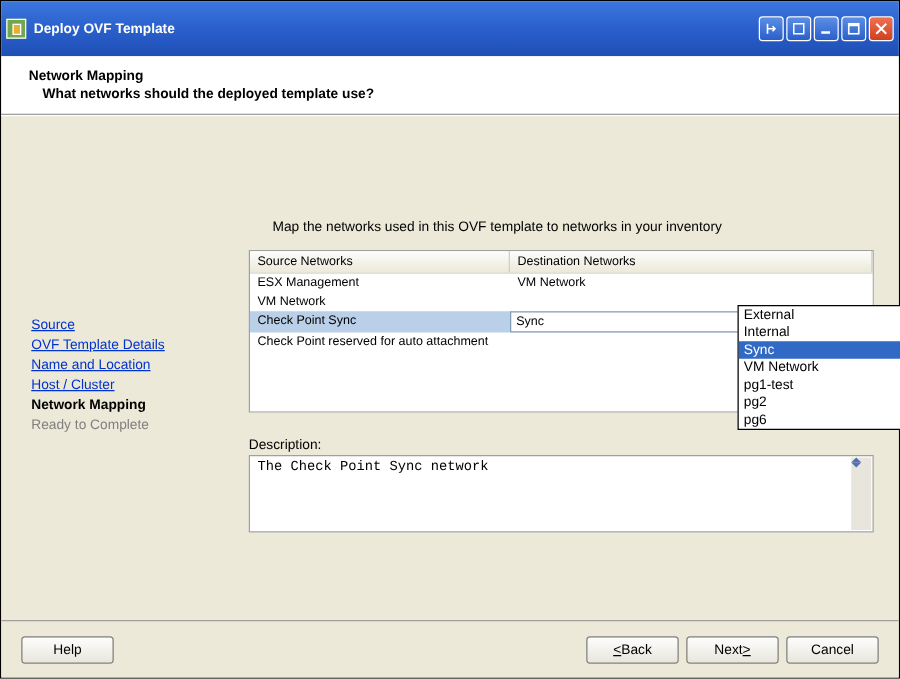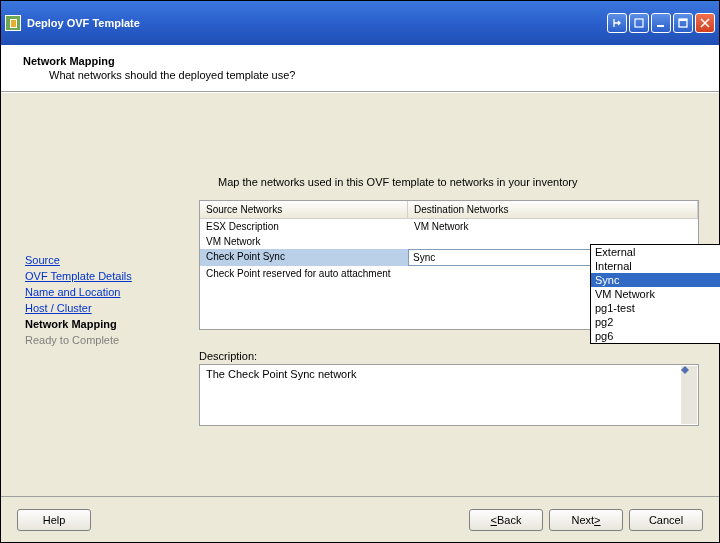--- a/index.html
+++ b/index.html
@@ -59,21 +59,21 @@
     cursor: pointer;
   }
   .title-btn.blue { background: linear-gradient(#5C8FE4,#2A5FCC); }
   .title-btn.red { background: linear-gradient(#F07050,#D04020); }
   .title-btn svg { width: 12px; height: 12px; }
   .header {
     padding: 10px 16px 10px 22px;
     background: #fff;
   }
   .header-title { font-weight: bold; color: #000; }
-  .header-sub { margin-left: 26px; margin-top: 2px; color: #000; }
+  .header-sub { margin-left: 11px; margin-top: 2px; color: #000; font-weight: bold; }
   .divider { height: 1px; background: #A0A0A0; }
   .body {
     flex: 1;
     display: flex;
     background: #ECE9D8;
     border-top: 1px solid #fff;
     align-items: center;
   }
   .sidebar {
     width: 170px;
@@ -144,20 +144,21 @@
   .dd-list { flex: 1; }
   .dd-item { padding: 0 4px; line-height: 14px; cursor: pointer; }
   .dd-item.sel { background: #316AC5; color: #fff; }
   .desc-label { margin-top: 20px; margin-bottom: 2px; }
   .desc-box {
     height: 62px;
     background: #fff;
     border: 1px solid #A0A0A0;
     padding: 3px 6px;
     position: relative;
+    font-family: Liberation Mono, monospace;
   }
   .desc-box .sb {
     position: absolute;
     right: 1px; top: 1px; bottom: 1px;
     width: 16px;
     background: #E8E6DC;
     display: flex; flex-direction: column;
   }
   .footer {
     height: 46px;
@@ -260,21 +261,21 @@
     <div class="main">
       <div class="instr">Map the networks used in this OVF template to networks in your inventory</div>
 
       <div class="grid">
         <div class="grid-head">
           <div class="col src">Source Networks</div>
           <div class="col dst">Destination Networks</div>
         </div>
         <div class="grid-body">
             <div class="grid-row">
-              <div class="col src">ESX Description</div>
+              <div class="col src">ESX Management</div>
               <div class="col dst">VM Network</div>
             </div>
             <div class="grid-row">
               <div class="col dst">VM Network</div>
             </div>
             <div class="grid-row selected">
               <div class="col src">Check Point Sync</div>
               <div class="col dst">
                 <div class="combo">
                   <span>Sync</span>

